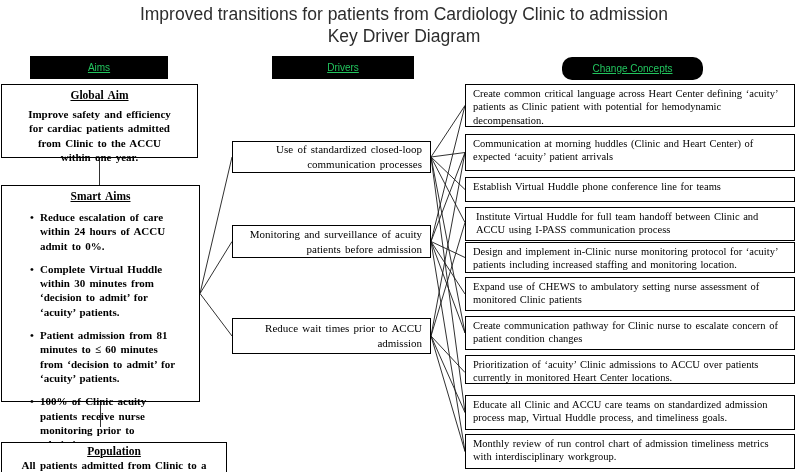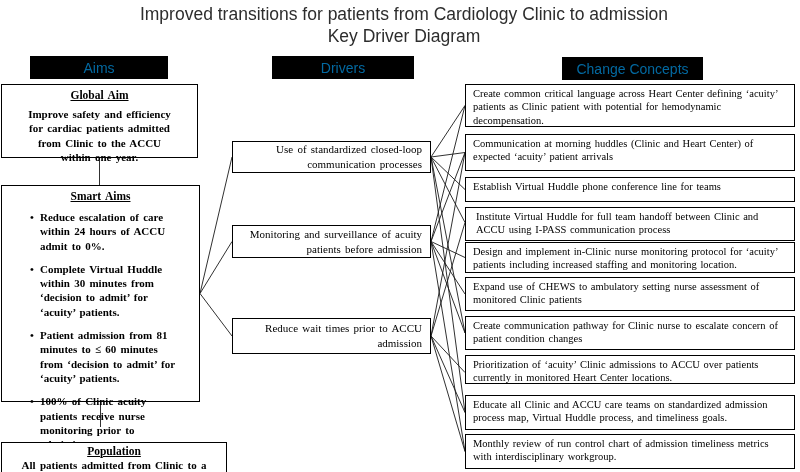--- a/index.html
+++ b/index.html
@@ -3,22 +3,22 @@
 <meta charset="utf-8">
 <style>
   html,body{margin:0;padding:0;background:#ffffff;}
   #canvas{position:relative;width:800px;height:472px;background:#ffffff;overflow:hidden;
           font-family:"Liberation Serif",serif;color:#000;}
   #wires{position:absolute;left:0;top:0;width:800px;height:472px;z-index:0;}
   .abs{position:absolute;box-sizing:border-box;z-index:1;}
   .title{left:4px;top:3px;width:800px;text-align:center;
          font-family:"Liberation Sans",sans-serif;font-size:17.5px;line-height:1.28;
          color:#2d2d2d;z-index:1;}
-  .colheader{background:#000;color:#0369a1;display:flex;align-items:center;justify-content:center;
-             font-family:"Liberation Sans",sans-serif;font-size:14px;}
+  .colheader{background:#000;color:#22c55e;display:flex;align-items:center;justify-content:center;
+             font-family:"Liberation Sans",sans-serif;font-size:10px;text-decoration:underline;}
   .aimbox{border:1.5px solid #000;background:#fff;font-weight:bold;text-align:center;
           padding:3px 22px;font-size:11px;line-height:1.3;word-spacing:1.5px;}
   .boxheading{display:block;text-decoration:underline;font-size:11.5px;font-weight:bold;margin-bottom:4px;}
   .driverbox{border:1px solid #000;background:#fff;display:flex;align-items:center;justify-content:center;
              text-align:right;font-size:11px;line-height:1.35;padding:2px 8px;word-spacing:1.5px;}
   .conceptbox{border:1px solid #000;background:#fff;left:465px;width:330px;
               font-size:10.5px;line-height:1.28;padding:2px 7px;text-align:left;word-spacing:1px;}
   .smart-list{list-style:none;margin:6px 0 0 0;padding:0 2px 0 6px;text-align:left;}
   .smart-list li{position:relative;padding-left:10px;margin-bottom:9px;line-height:1.3;}
   .smart-list li::before{content:"\2022";position:absolute;left:0;top:0;}
@@ -52,21 +52,21 @@
       <line x1="431" y1="336" x2="465" y2="451.5" stroke="#1a1a1a" stroke-width="0.9"></line>
     </svg>
 
   <div class="abs title">
     <div>Improved transitions for patients from Cardiology Clinic to admission</div>
     <div>Key Driver Diagram</div>
   </div>
 
   <div class="abs colheader" style="left:30px;top:56px;width:138px;height:23px;">Aims</div>
   <div class="abs colheader" style="left:272px;top:56px;width:142px;height:23px;">Drivers</div>
-  <div class="abs colheader" style="left:562px;top:57px;width:141px;height:23px;">Change Concepts</div>
+  <div class="abs colheader" style="left:562px;top:57px;width:141px;height:23px;border-radius:10px;">Change Concepts</div>
 
   <div id="global-aim" class="abs aimbox" style="left:1px;top:84px;width:197px;height:74px;">
     <span class="boxheading">Global Aim</span>
     <span>Improve safety and efficiency for cardiac patients admitted from Clinic to the ACCU within one year.</span>
   </div>
 
   <div id="smart-aims" class="abs aimbox" style="left:1px;top:185px;width:199px;height:217px;">
     <span class="boxheading">Smart Aims</span>
     <ul class="smart-list">
       <li>Reduce escalation of care within 24 hours of ACCU admit to 0%.</li>

